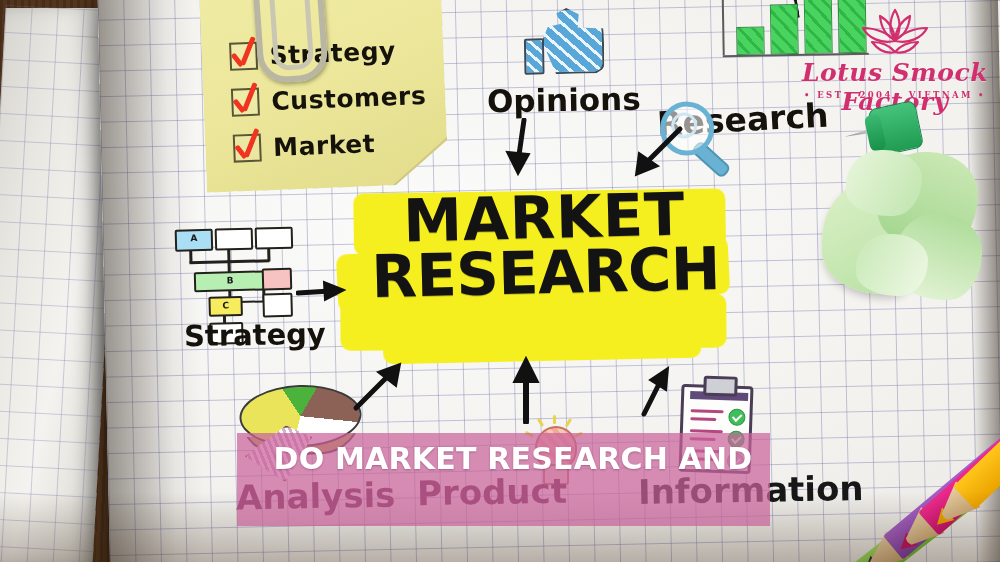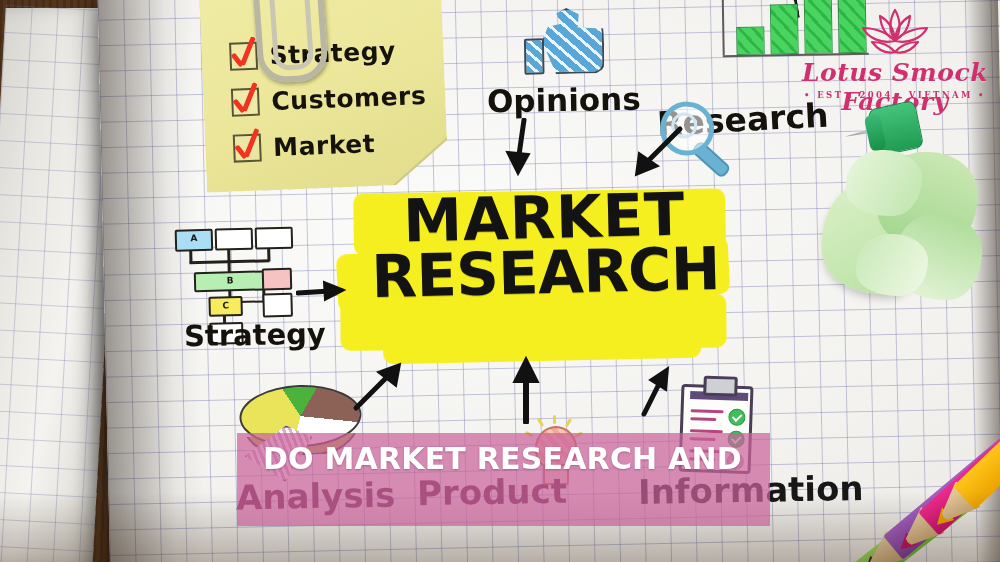--- a/index.html
+++ b/index.html
@@ -347,20 +347,21 @@
   #logo .est{
     position:absolute; left:0; top:84px; width:190px; text-align:center;
     font-family:"DejaVu Serif", serif; font-weight:700;
     font-size:8.5px; color:#d12f6e; letter-spacing:2.4px;
   }
 
   
   #banner{
     position:absolute; left:237px; top:433px; width:533px; height:93px;
     background:rgba(201,99,154,.72);
+    text-align:center;
   }
   #banner .btext{
     position:absolute; left:26px; top:8px; width:500px;
     font-family:"DejaVu Sans", sans-serif;
     font-weight:700; font-size:30px; line-height:1.17;
     color:#ffffff; letter-spacing:.2px;
     text-shadow:0 1px 2px rgba(90,30,60,.35);
   }
 </style>
 </head>

